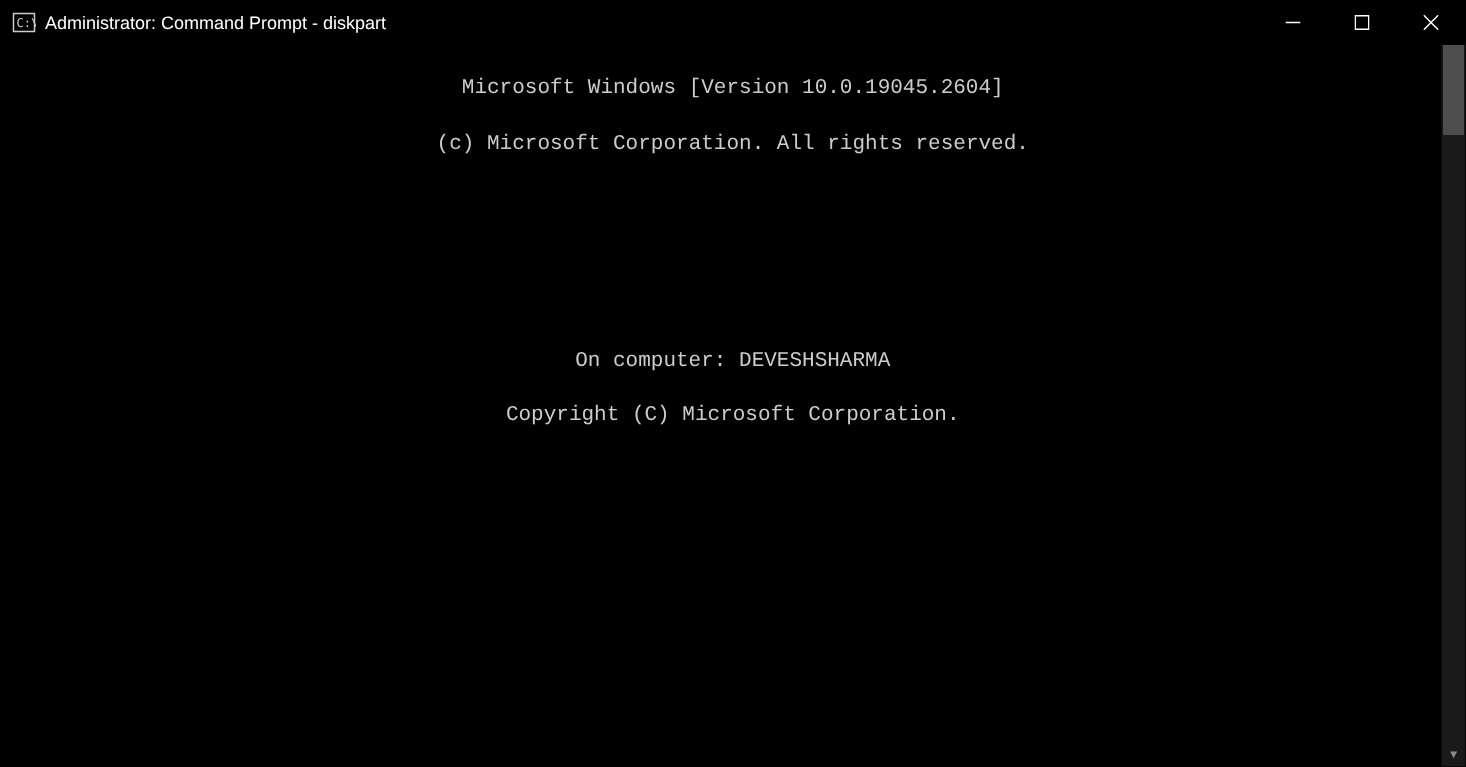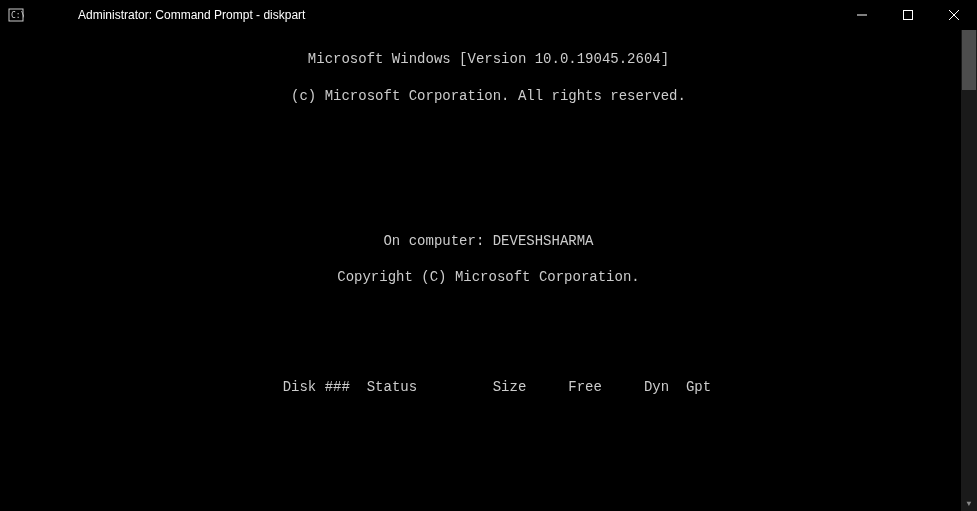--- a/index.html
+++ b/index.html
@@ -27,21 +27,20 @@
     .titlebar-icon {
       width: 16px;
       height: 16px;
       margin-right: 6px;
       display: flex;
       align-items: center;
       justify-content: center;
     }
     .titlebar-title {
       flex: 1;
-      margin-left: 48px;
     }
     .window-controls {
       display: flex;
       height: 100%;
     }
     .win-btn {
       width: 46px;
       height: 30px;
       display: flex;
       align-items: center;
@@ -121,21 +120,20 @@
 <div class="terminal">
 <div class="line">Microsoft Windows [Version 10.0.19045.2604]</div>
 <div class="line">(c) Microsoft Corporation. All rights reserved.</div>
 <div class="line"></div>
 <div class="line"></div>
 <div class="line"></div>
 <div class="line">On computer: DEVESHSHARMA</div>
 <div class="line">Copyright (C) Microsoft Corporation.</div>
 <div class="line"></div>
 <div class="line"></div>
-<div class="line">  Disk ###  Status         Size     Free     Dyn  Gpt</div>
 
 
 
 
 
 
 
 
 </div>
 

